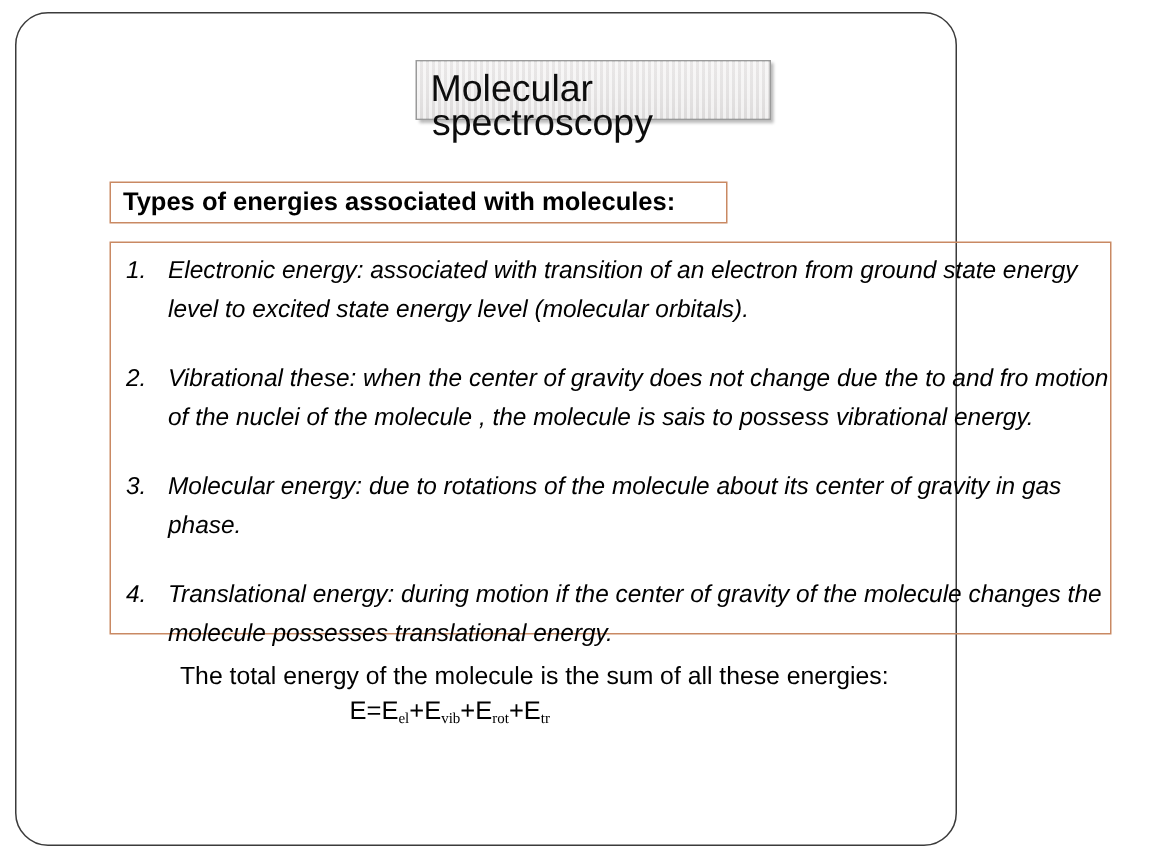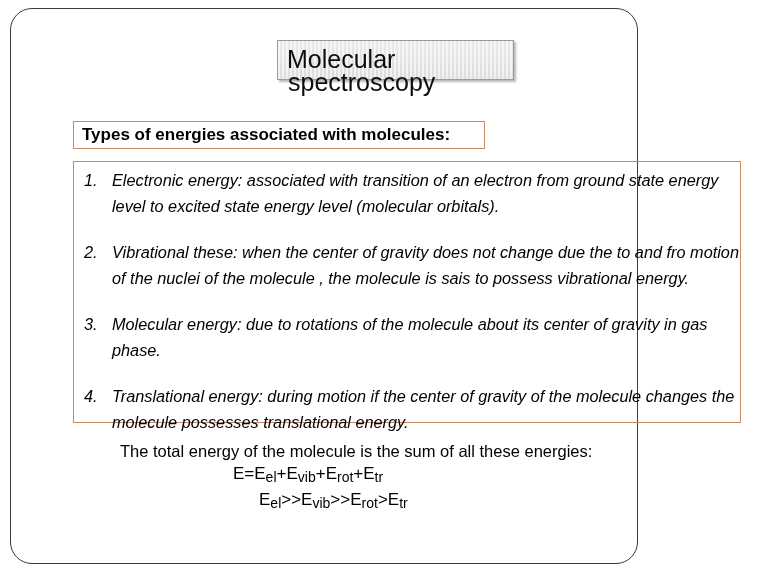--- a/index.html
+++ b/index.html
@@ -154,24 +154,25 @@
     position: absolute;
     font-size: 17px;
     line-height: 22px;
     color: #000000;
     white-space: nowrap;
     z-index: 3;
   }
   #formula-1 { left: 222px; top: 454px; }
   #formula-2 { left: 248px; top: 480px; }
   .formula sub {
-    font-size: 14px;
+    font-size: 10px;
     vertical-align: baseline;
     position: relative;
     bottom: -3px;
+    font-family: Liberation Serif, serif;
   }
 </style>
 </head>
 <body>
 
 <div id="slide-frame">
 
   <div id="title-box"></div>
   <div id="title-line1">Molecular</div>
   <div id="title-line2">spectroscopy</div>
@@ -183,15 +184,14 @@
 
   <div id="energy-list">
       <div class="list-item"><span class="item-number">1.</span><span class="item-term">Electronic energy:</span><span> associated with transition of an electron from ground state energy level to excited state energy level (molecular orbitals).</span></div>
       <div class="list-item"><span class="item-number">2.</span><span class="item-term">Vibrational these:</span><span>  when the center of gravity does not change due the to and fro motion of the nuclei of the molecule , the molecule is sais to possess vibrational energy.</span></div>
       <div class="list-item"><span class="item-number">3.</span><span class="item-term">Molecular energy:</span><span>  due to rotations of the molecule about its center of gravity in gas phase.</span></div>
       <div class="list-item"><span class="item-number">4.</span><span class="item-term">Translational energy:</span><span>  during motion if the center of gravity of the molecule changes the molecule possesses translational energy.</span></div>
     </div>
 
   <div id="summary-text">The total energy of the molecule is the sum of all these energies:</div>
   <div class="formula" id="formula-1"><span>E=E</span><sub>el</sub><span>+E</span><sub>vib</sub><span>+E</span><sub>rot</sub><span>+E</span><sub>tr</sub></div>
-  <div class="formula" id="formula-2"><span>E</span><sub>el</sub><span>&gt;&gt;E</span><sub>vib</sub><span>&gt;&gt;E</span><sub>rot</sub><span>&gt;E</span><sub>tr</sub></div>
 
 </div>
 
 </body></html>

